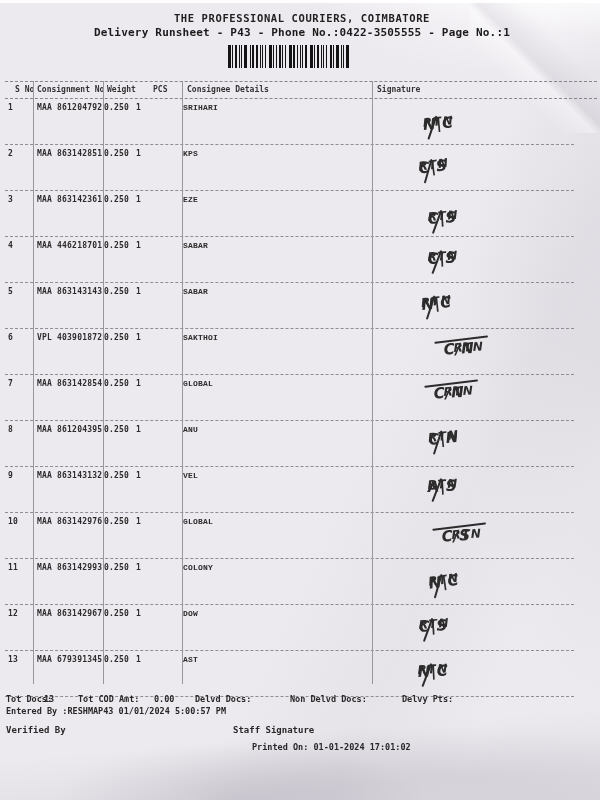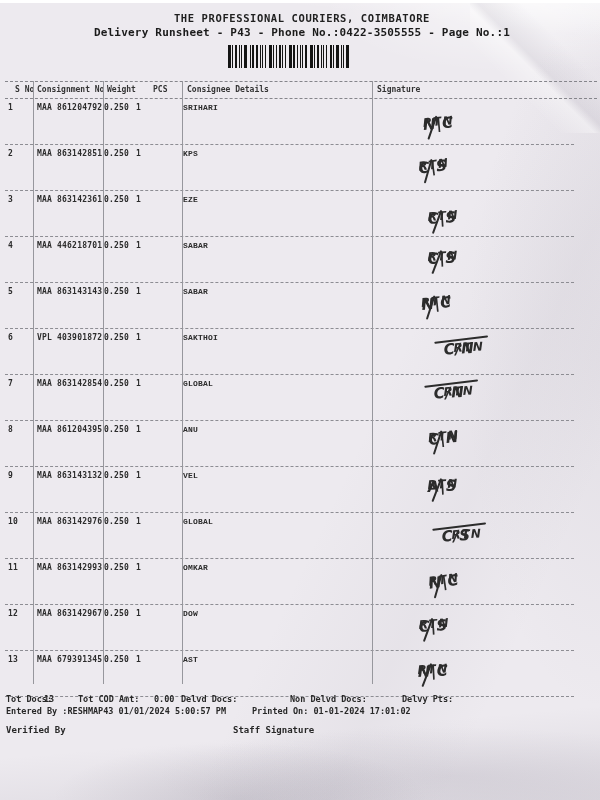--- a/index.html
+++ b/index.html
@@ -61,22 +61,22 @@
   .sig-inline .s2{font-size:12px;letter-spacing:1.4px;vertical-align:-9px;}
   .sig-stacked{display:flex;flex-direction:column;align-items:flex-start;}
   .sig-stacked .s1{font-size:15px;margin-left:9px;letter-spacing:.5px;}
   .sig-stacked .rule{width:54px;height:1.8px;background:currentColor;transform:rotate(-4deg);border-radius:1px;margin-top:-1px;}
   .sig-stacked .s2{font-size:12px;margin-left:19px;letter-spacing:1.2px;margin-top:1px;}
 
   .footer{position:absolute;left:6px;top:688px;width:590px;font-size:8.5px;font-weight:bold;color:#282828;}
   .footer span{position:absolute;white-space:nowrap;}
   .f1{top:3px;} .f2{top:15px;} .f3{top:34px;}
   .p-totdocs{left:0;} .p-totdocs-v{left:38px;} .p-cod{left:72px;} .p-cod-v{left:148px;}
-  .p-delvd{left:175px;} .p-nondelvd{left:284px;} .p-delvy{left:396px;}
-  .p-entered{left:0;} .p-printed{left:246px;}
+  .p-delvd{left:189px;} .p-nondelvd{left:284px;} .p-delvy{left:396px;}
+  .p-entered{left:0;} .p-printed{left:246px;margin-top:36px;}
   .p-verified{left:0;font-size:9px;} .p-staffsig{left:227px;font-size:9px;}
 </style>
 </head>
 <body>
 
 <div class="paper">
   <div class="crease1"></div>
   <div class="crease2"></div>
 
   <div class="doc-title">THE PROFESSIONAL COURIERS, COIMBATORE</div>
@@ -307,21 +307,21 @@
               <span class="rule"></span>
               <span class="s2">RTN</span>
             </span>
           </div>
         </div>
         <div class="trow">
           <span class="c-sno">11</span>
           <span class="c-con">MAA 863142993</span>
           <span class="c-wt">0.250</span>
           <span class="c-pcs">1</span>
-          <span class="c-name">OMKAR</span>
+          <span class="c-name">COLONY</span>
           <div class="c-sig">
             <span class="sig sig-inline" style="left: 55px; top: 12px; transform: rotate(-8deg); color: rgb(194, 44, 70);">
               <span class="s1">N|C</span>
               <span class="slash"></span>
               <span class="s2">RTN</span>
             </span>
           </div>
         </div>
         <div class="trow">
           <span class="c-sno">12</span>

